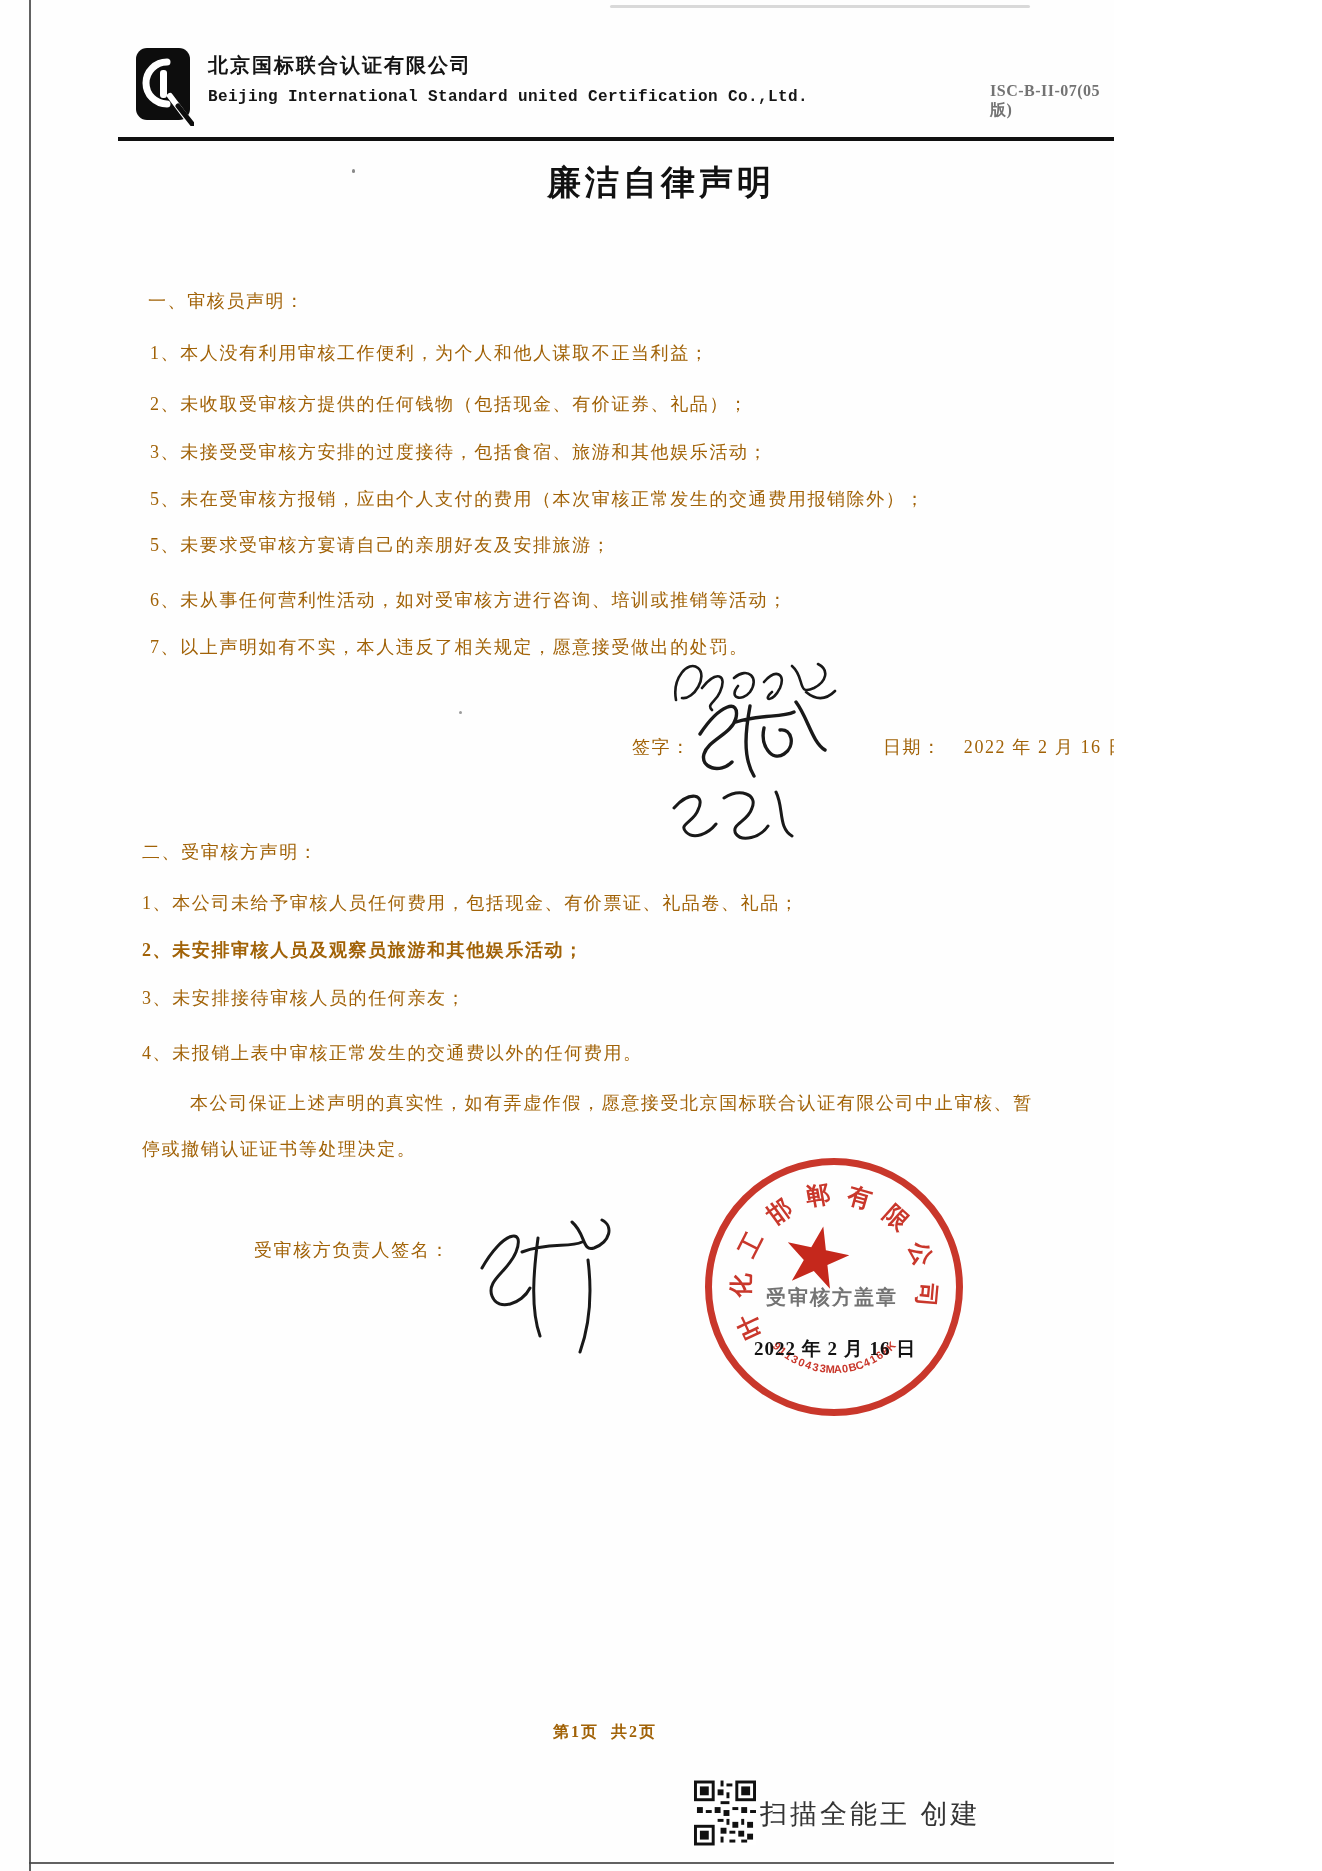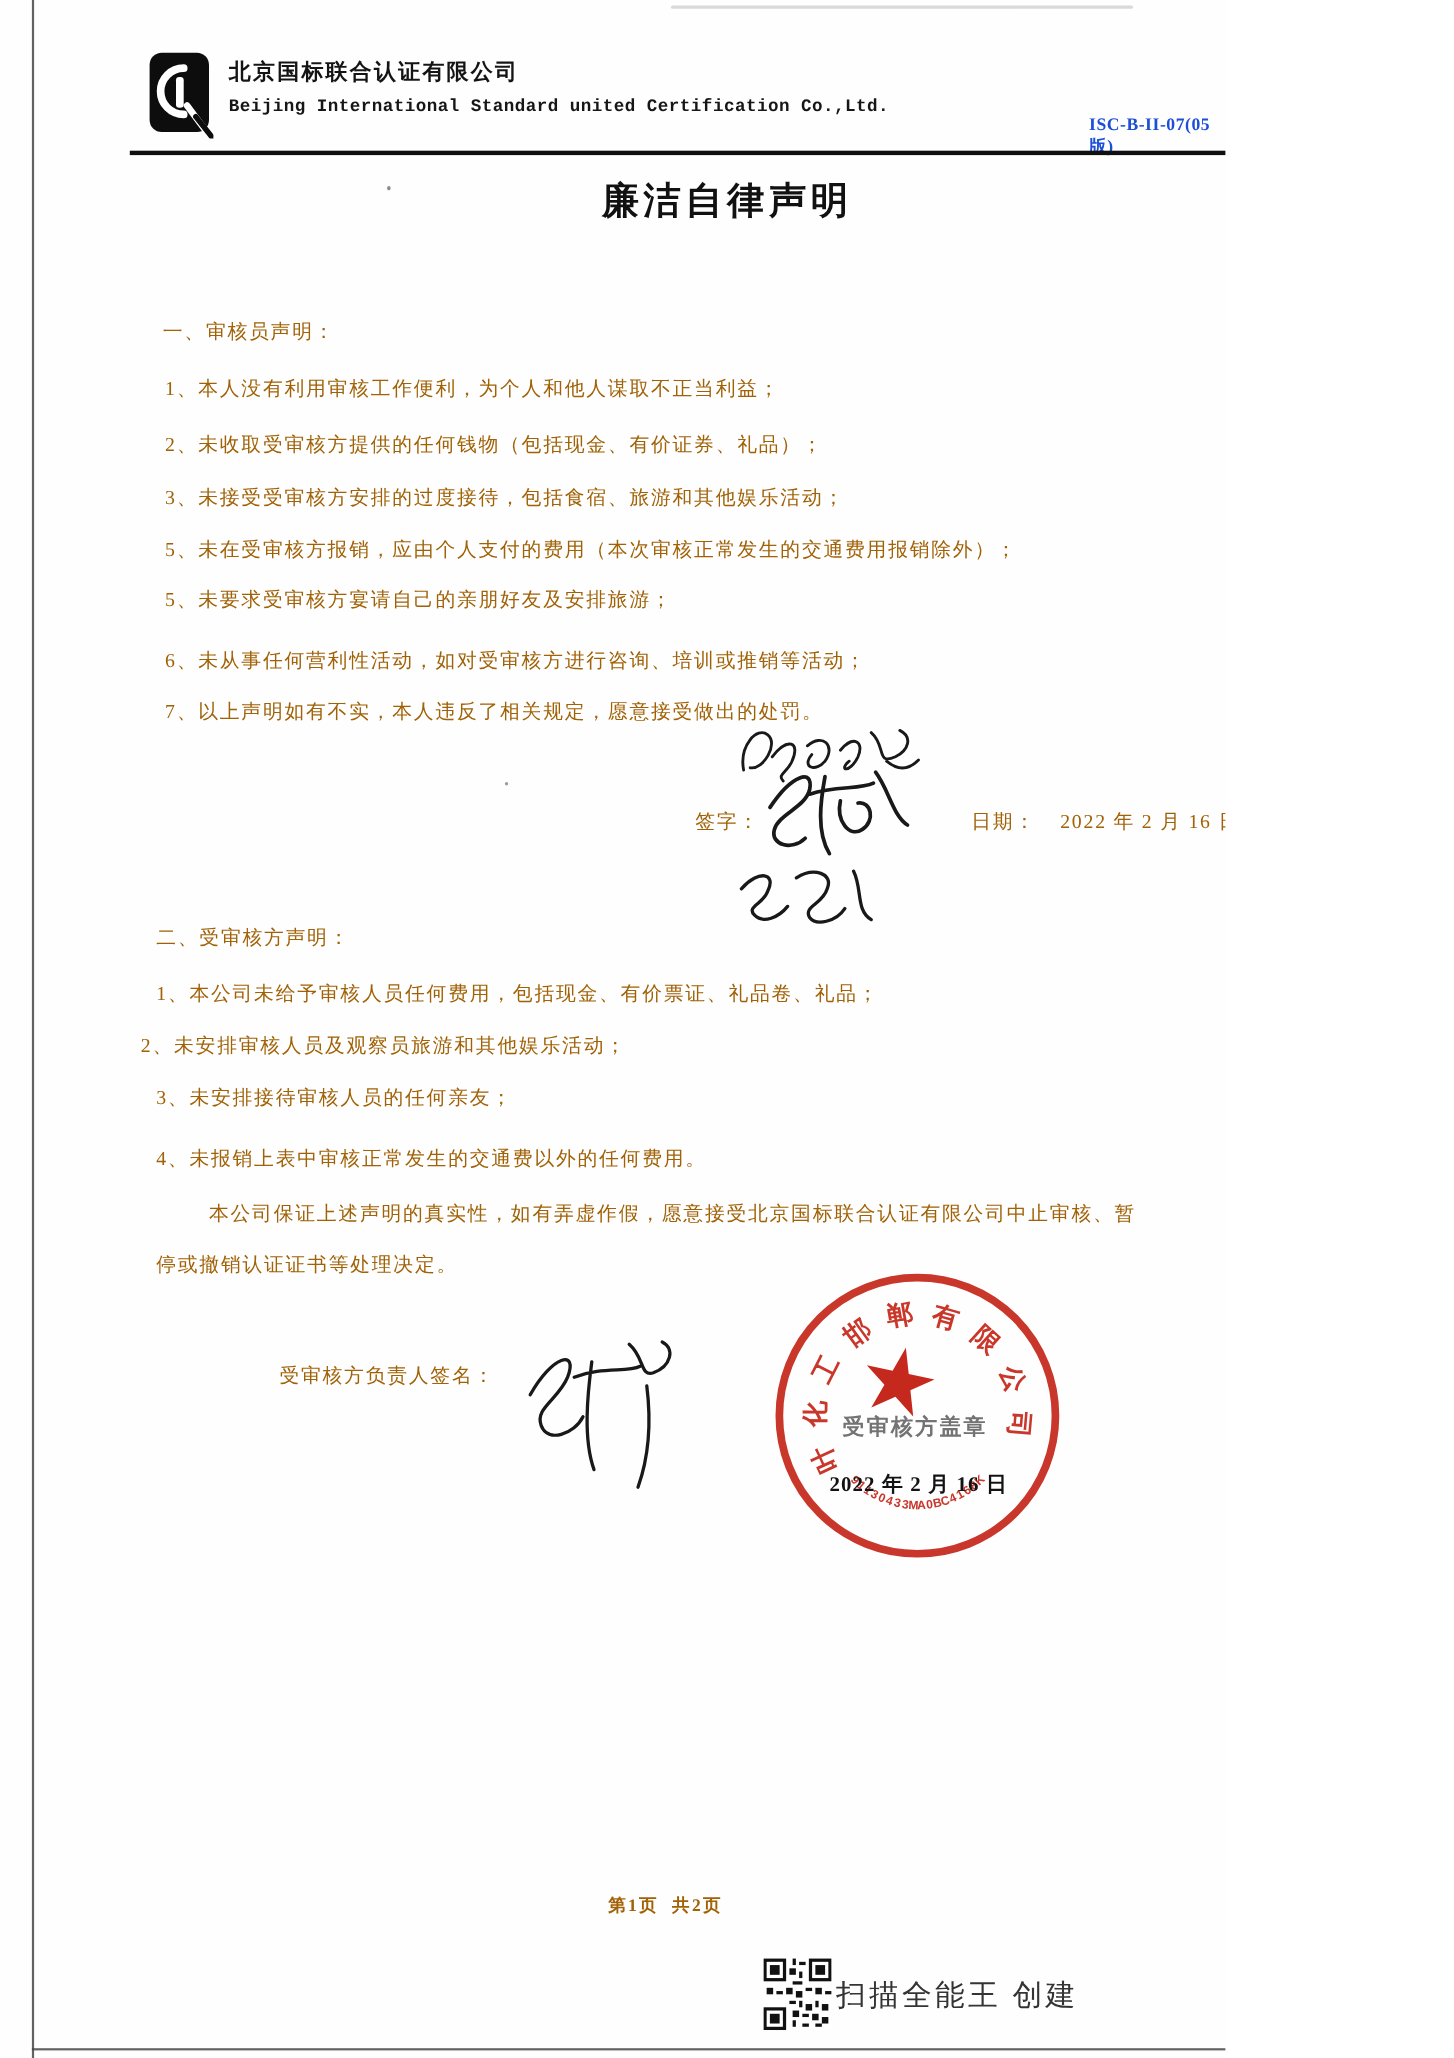--- a/index.html
+++ b/index.html
@@ -12,41 +12,41 @@
   .smudge-top{left:610px;top:5px;width:420px;height:3px;background:#c9c9c9;opacity:.7;border-radius:2px;}
   .corner-mark{left:1284px;top:2px;width:38px;height:9px;background:#dcdcdc;}
   .speck1{left:352px;top:169px;width:3px;height:4px;background:#8a8a8a;border-radius:2px;}
   .speck2{left:459px;top:711px;width:3px;height:3px;background:#9b9b9b;border-radius:2px;}
   
   .logo{left:134px;top:46px;width:60px;height:80px;}
   .company-cn{left:208px;top:52px;font-family:"Liberation Sans","DejaVu Sans",sans-serif;
               font-weight:700;font-size:20px;letter-spacing:2px;color:#141414;}
   .company-en{left:208px;top:88px;font-family:"Liberation Mono","DejaVu Sans Mono",monospace;
               font-weight:700;font-size:16px;letter-spacing:.4px;color:#161616;}
-  .doc-code{left:990px;top:105px;font-weight:700;font-size:16px;letter-spacing:.5px;color:#1d4ed8;}
+  .doc-code{left:990px;top:82px;font-weight:700;font-size:16px;letter-spacing:.5px;color:#737373;}
   .header-rule{left:118px;top:137px;width:1082px;height:4px;background:#101010;}
   
   .doc-title{left:0;top:160px;width:1322px;text-align:center;
              font-family:"Liberation Sans","DejaVu Sans",sans-serif;
              font-weight:700;font-size:34px;letter-spacing:4px;color:#111;}
   
   .bodyline{font-size:18px;letter-spacing:1.6px;white-space:pre;color:#a16207;}
   .s1-head{left:148px;top:289px;}
   .s1-i0{left:150px;top:341px;}
   .s1-i1{left:150px;top:392px;}
   .s1-i2{left:150px;top:440px;}
   .s1-i3{left:150px;top:487px;}
   .s1-i4{left:150px;top:533px;}
   .s1-i5{left:150px;top:588px;}
   .s1-i6{left:150px;top:635px;}
   .sign-label{left:632px;top:735px;}
   .date-row{left:883px;top:735px;}
   .s2-head{left:142px;top:840px;}
   .s2-i0{left:142px;top:891px;}
-  .s2-i1{left:128px;top:938px;}
+  .s2-i1{left:142px;top:938px;font-weight:bold;}
   .s2-i2{left:142px;top:986px;}
   .s2-i3{left:142px;top:1041px;}
   .pledge1{left:190px;top:1091px;}
   .pledge2{left:142px;top:1137px;}
   .resp-label{left:232px;top:1238px;margin-left:22px;}
   
   .sig{stroke:#191919;fill:none;stroke-linecap:round;stroke-linejoin:round;}
   .sig1{left:668px;top:648px;}
   .sig2{left:680px;top:684px;}
   .sig3{left:664px;top:768px;}

